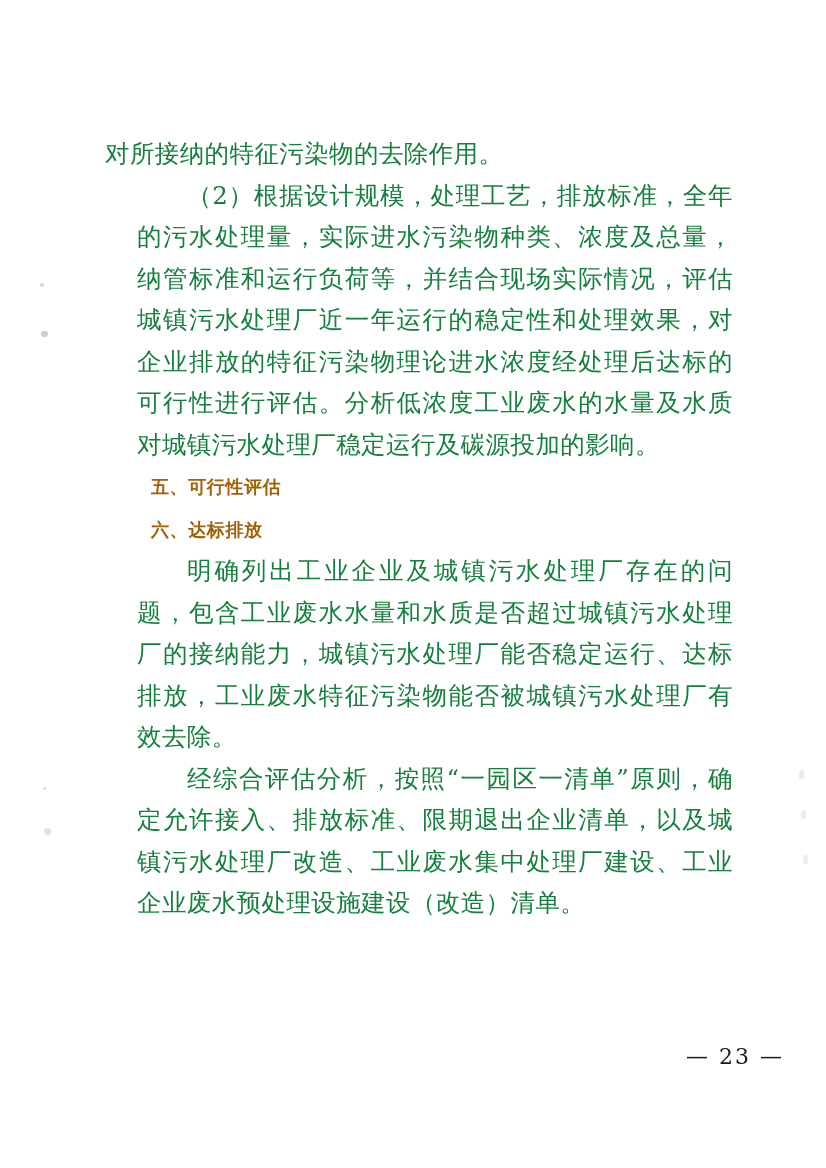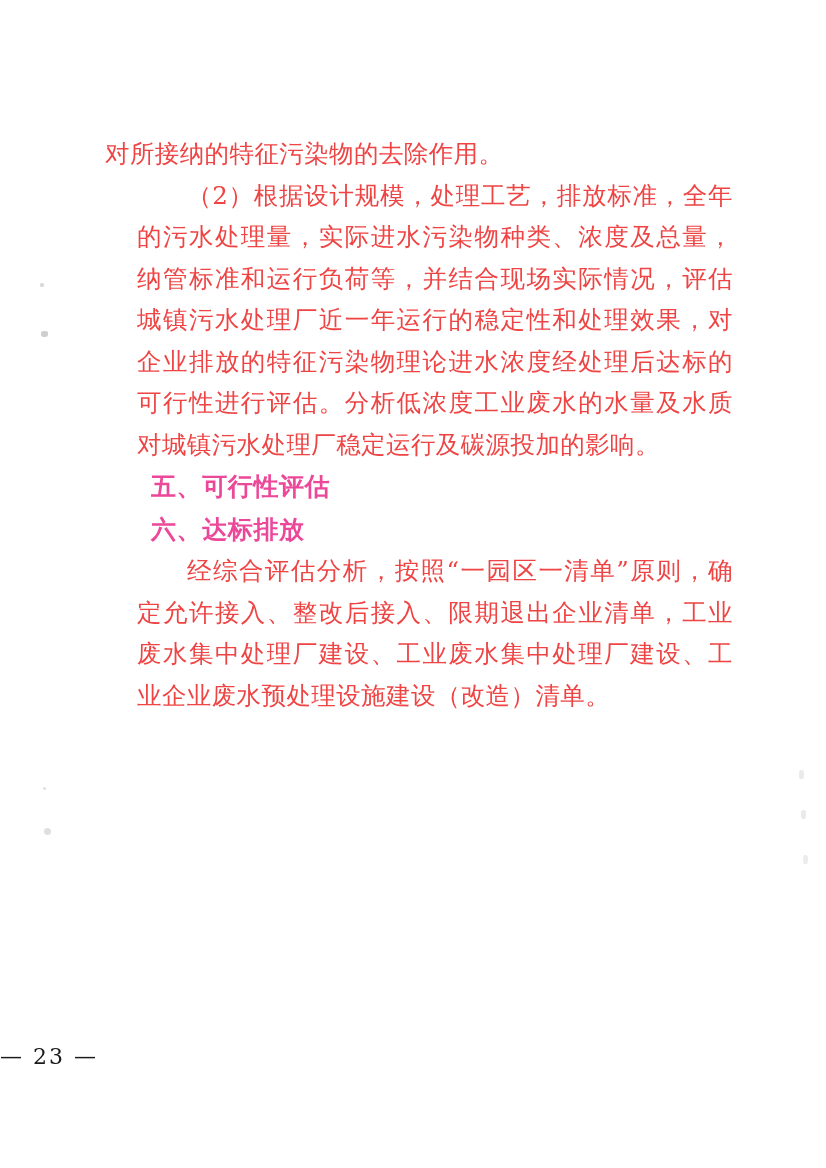--- a/index.html
+++ b/index.html
@@ -29,50 +29,50 @@
 
   .para {
     margin: 0;
     font-size: 24.5px;
     line-height: 41.5px;
     letter-spacing: 0.4px;
     text-align: justify;
     text-justify: inter-character;
     text-align-last: left;
     word-break: break-all;
-    color: #ef4444;
+    color: #15803d;
     font-weight: 400;
     font-family: "DejaVu Serif", "Liberation Serif", serif;
   }
 
   .para.indent {
     text-indent: 50px;
     margin-left: 32px;
   }
 
   .heading {
     margin: 0;
-    font-size: 25px;
+    font-size: 18px;
     line-height: 41.5px;
     font-weight: 700;
     letter-spacing: 0.6px;
     text-indent: 46px;
-    color: #ec4899;
+    color: #a16207;
     font-family: "DejaVu Sans", "Liberation Sans", sans-serif;
   }
 
   .gap-above-heading { margin-top: 1px; }
 
   
   .page-number {
     position: absolute;
     left: 0;
     top: 1044px;
     width: 826px;
-    text-align: left;
+    text-align: right;
     padding-right: 42px;
     box-sizing: border-box;
     font-size: 22px;
     letter-spacing: 2px;
     color: #1a1a1a;
     font-family: "DejaVu Serif", "Liberation Serif", serif;
   }
 
   
   .speck {
@@ -106,20 +106,21 @@
 
     <p class="para">对所接纳的特征污染物的去除作用。</p>
 
     <p class="para indent">（2）根据设计规模，处理工艺，排放标准，全年的污水处理量，实际进水污染物种类、浓度及总量，纳管标准和运行负荷等，并结合现场实际情况，评估城镇污水处理厂近一年运行的稳定性和处理效果，对企业排放的特征污染物理论进水浓度经处理后达标的可行性进行评估。分析低浓度工业废水的水量及水质对城镇污水处理厂稳定运行及碳源投加的影响。</p>
 
     <h2 class="heading gap-above-heading">五、可行性评估</h2>
 
 
     <h2 class="heading gap-above-heading">六、达标排放</h2>
 
+    <p class="para indent">明确列出工业企业及城镇污水处理厂存在的问题，包含工业废水水量和水质是否超过城镇污水处理厂的接纳能力，城镇污水处理厂能否稳定运行、达标排放，工业废水特征污染物能否被城镇污水处理厂有效去除。</p>
 
-    <p class="para indent">经综合评估分析，按照“一园区一清单”原则，确定允许接入、整改后接入、限期退出企业清单，工业废水集中处理厂建设、工业废水集中处理厂建设、工业企业废水预处理设施建设（改造）清单。</p>
+    <p class="para indent">经综合评估分析，按照“一园区一清单”原则，确定允许接入、排放标准、限期退出企业清单，以及城镇污水处理厂改造、工业废水集中处理厂建设、工业企业废水预处理设施建设（改造）清单。</p>
 
   </div>
 
   <div class="page-number">— 23 —</div>
 
 </div>
 
 </body></html>

